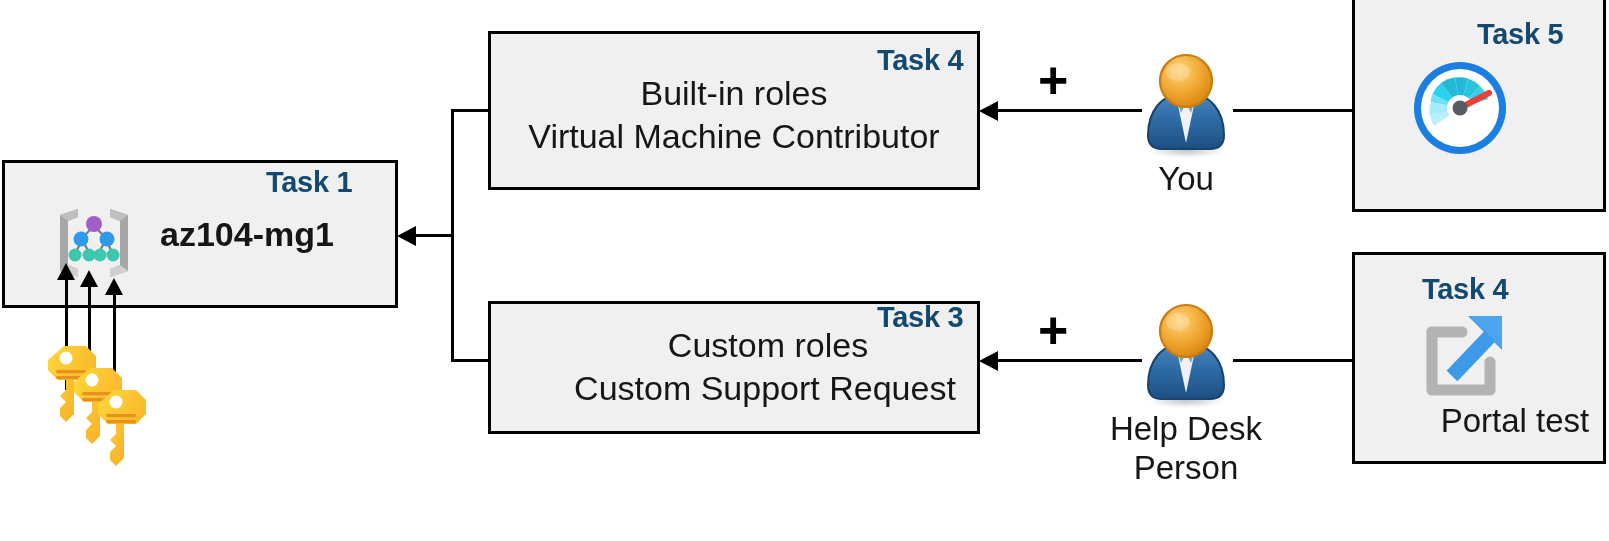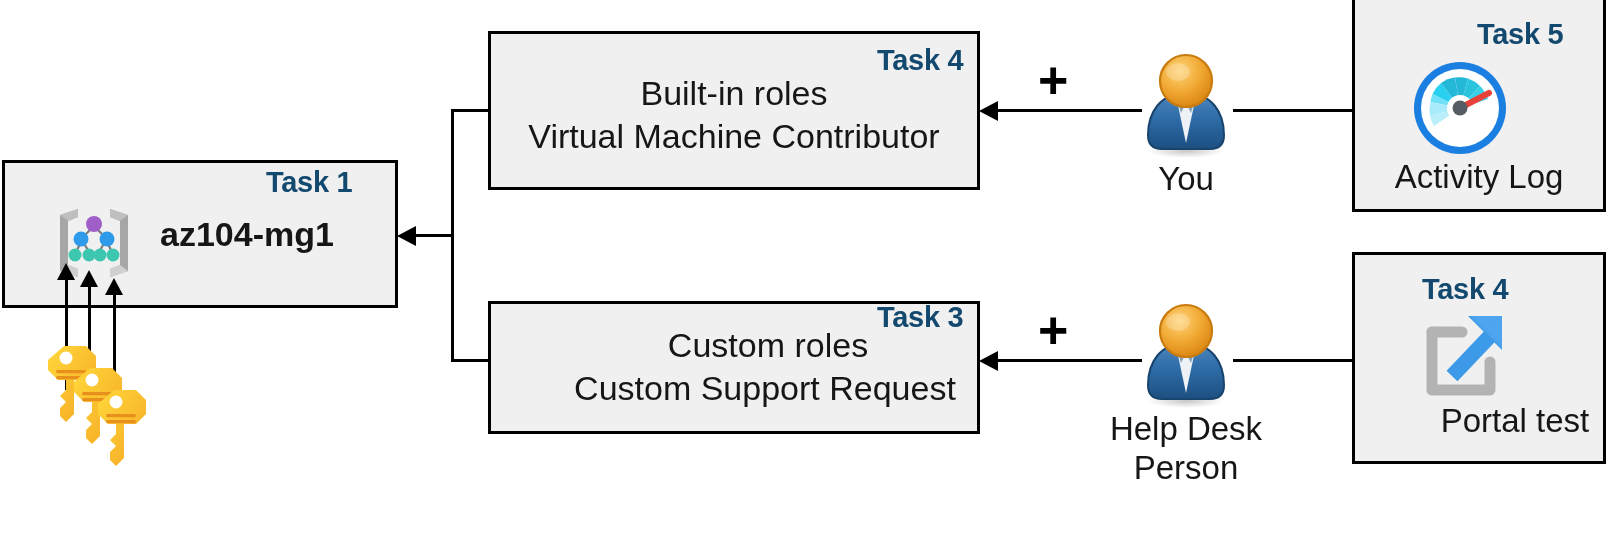--- a/index.html
+++ b/index.html
@@ -271,21 +271,20 @@
         <path d="M50 50 L20.5 44 A31 31 0 0 1 22.5 36 Z" fill="#6fe0f6"></path>
         <path d="M50 50 L20 58 A31 31 0 0 1 20.5 44 Z" fill="#a8ecfb"></path>
         <path d="M50 50 L24 68 A31 31 0 0 1 20 58 Z" fill="#b9effb"></path>
       </g>
       <circle cx="50" cy="50" r="13" fill="#ffffff"></circle>
 
       <path d="M50 50 L79 35" stroke="#e8413a" stroke-width="6" stroke-linecap="round"></path>
       <circle cx="50" cy="50" r="7.5" fill="#555c63"></circle>
     </svg>
   </div>
-  <div class="caption-inbox" style="left:1352px; top:158px; width:254px;">Activity Log</div>
 
   <div class="hline" style="left:997px; top:359px; width:145px;"></div>
   <div class="arrow-left" style="left:979px; top:351px;"></div>
   <div class="plus" style="left:1038px; top:304px;">+</div>
 
   <div class="person" style="left:1138px; top:301px; width:96px; height:110px;">
     <svg width="96" height="110" viewBox="0 0 96 110" xmlns="http://www.w3.org/2000/svg">
       <ellipse cx="48" cy="100" rx="38" ry="7" fill="url(#shadg)"></ellipse>
       <path d="M48 42 C22 42 10 62 10 84 C10 94 16 98 24 98 L72 98 C80 98 86 94 86 84 C86 62 74 42 48 42 Z" fill="url(#bodyg)" stroke="#18436d" stroke-width="2"></path>
       <path d="M38 45 L48 92 L58 45 L48 52 Z" fill="#eef2f6"></path>

